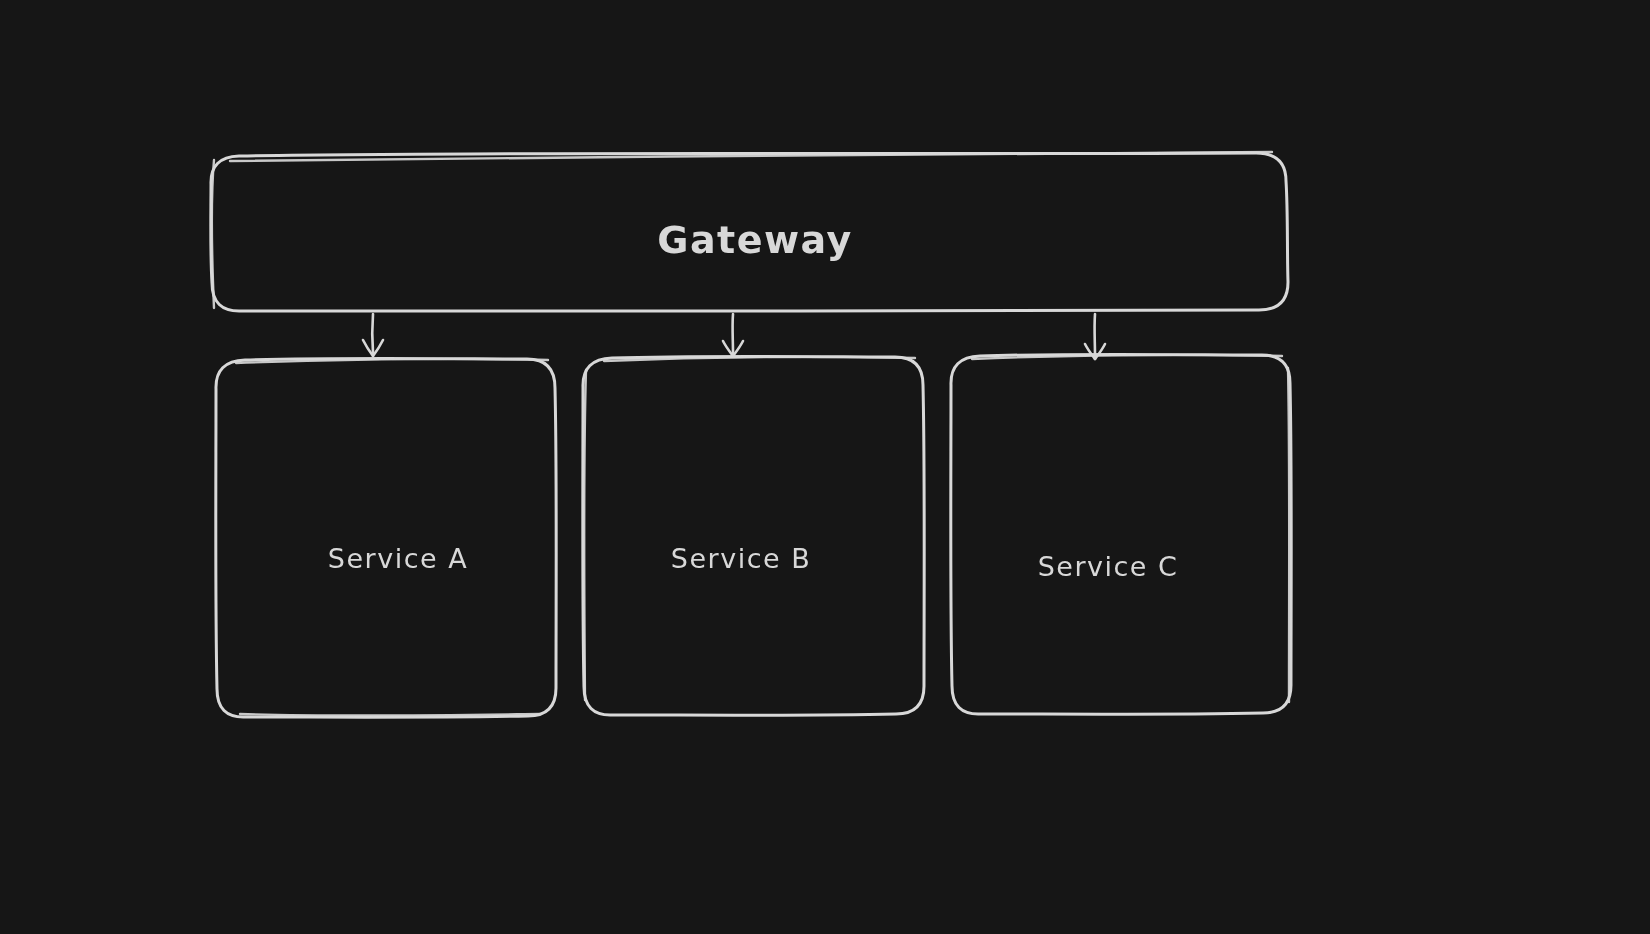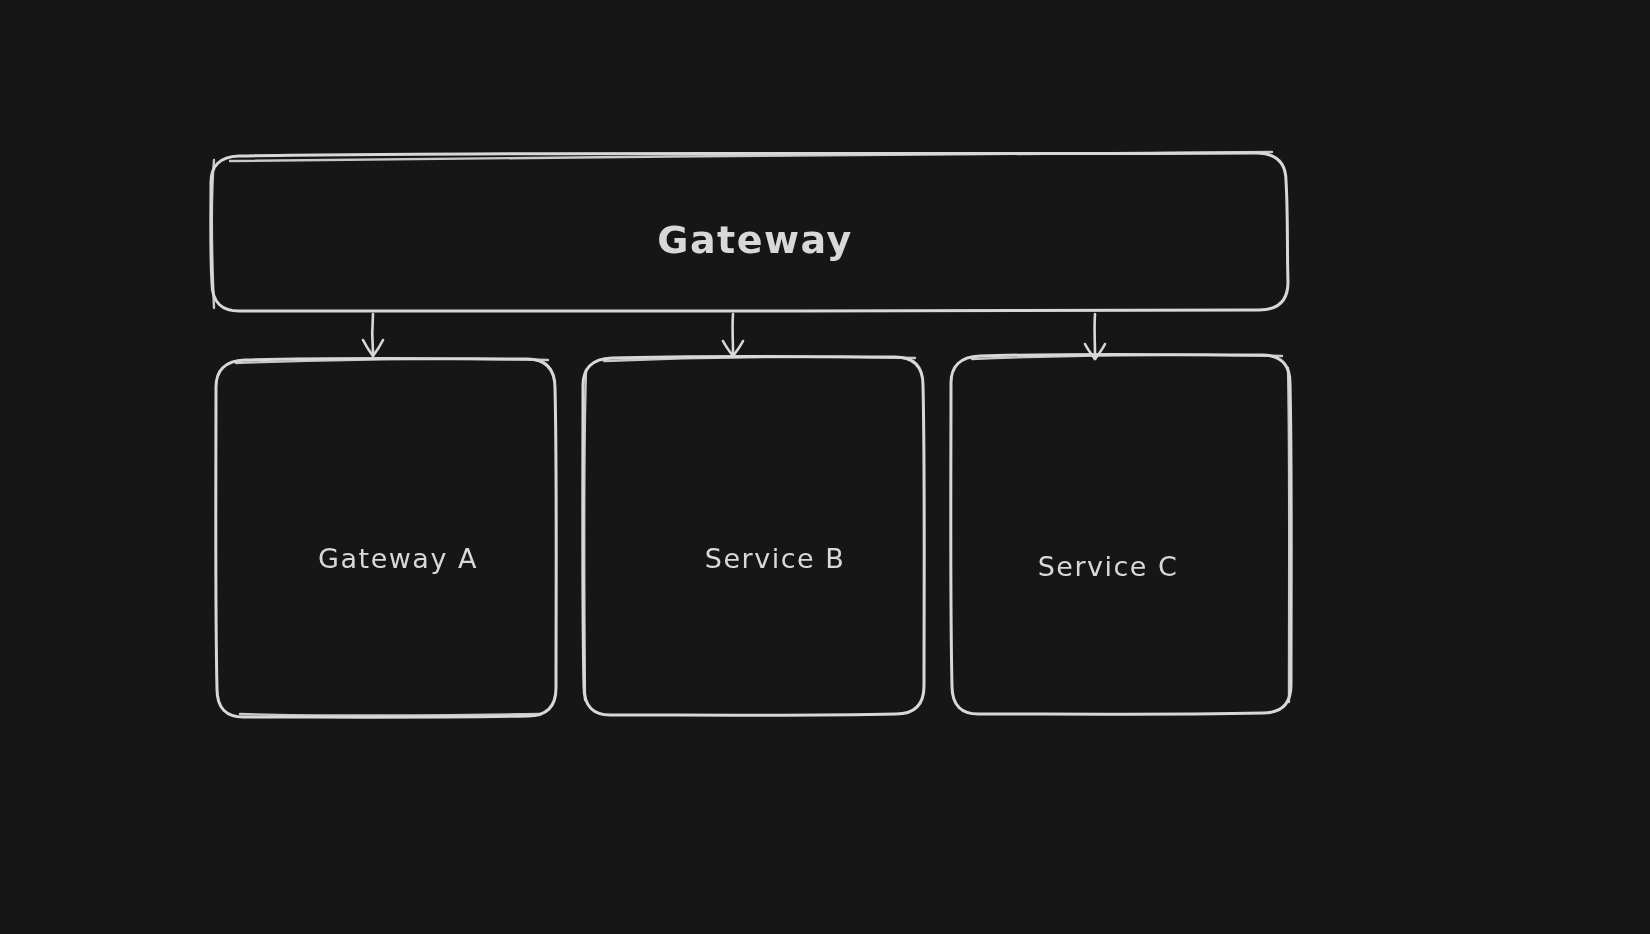--- a/index.html
+++ b/index.html
@@ -45,21 +45,21 @@
     font-size: 38px;
     font-weight: bold;
     left: 755px;
     top: 240px;
   }
   .service-label {
     font-size: 27px;
     font-weight: normal;
   }
   .service-a-label { left: 398px;  top: 558px; }
-  .service-b-label { left: 775px;  top: 558px; }
+  .service-b-label { left: 741px;  top: 558px; }
   .service-c-label { left: 1108px; top: 566px; }
 </style>
 </head>
 <body>
 
 <div class="canvas">
 
   <svg width="1650" height="934" viewBox="0 0 1650 934">
 
     <g>
@@ -136,18 +136,18 @@
 
     <g>
       <path class="sketch arrow-stroke" d="M 1095 314 C 1094 328 1095 342 1095 356"></path>
       <path class="sketch arrow-stroke" d="M 1085 344 C 1088 350 1092 355 1095 359"></path>
       <path class="sketch arrow-stroke" d="M 1105 344 C 1102 350 1098 355 1095 359"></path>
     </g>
   </svg>
 
   <div class="node-label gateway-label">Gateway</div>
 
-  <div class="node-label service-label service-a-label">Gateway A</div>
+  <div class="node-label service-label service-a-label">Service A</div>
 
   <div class="node-label service-label service-b-label">Service B</div>
 
   <div class="node-label service-label service-c-label">Service C</div>
 </div>
 
 </body></html>

